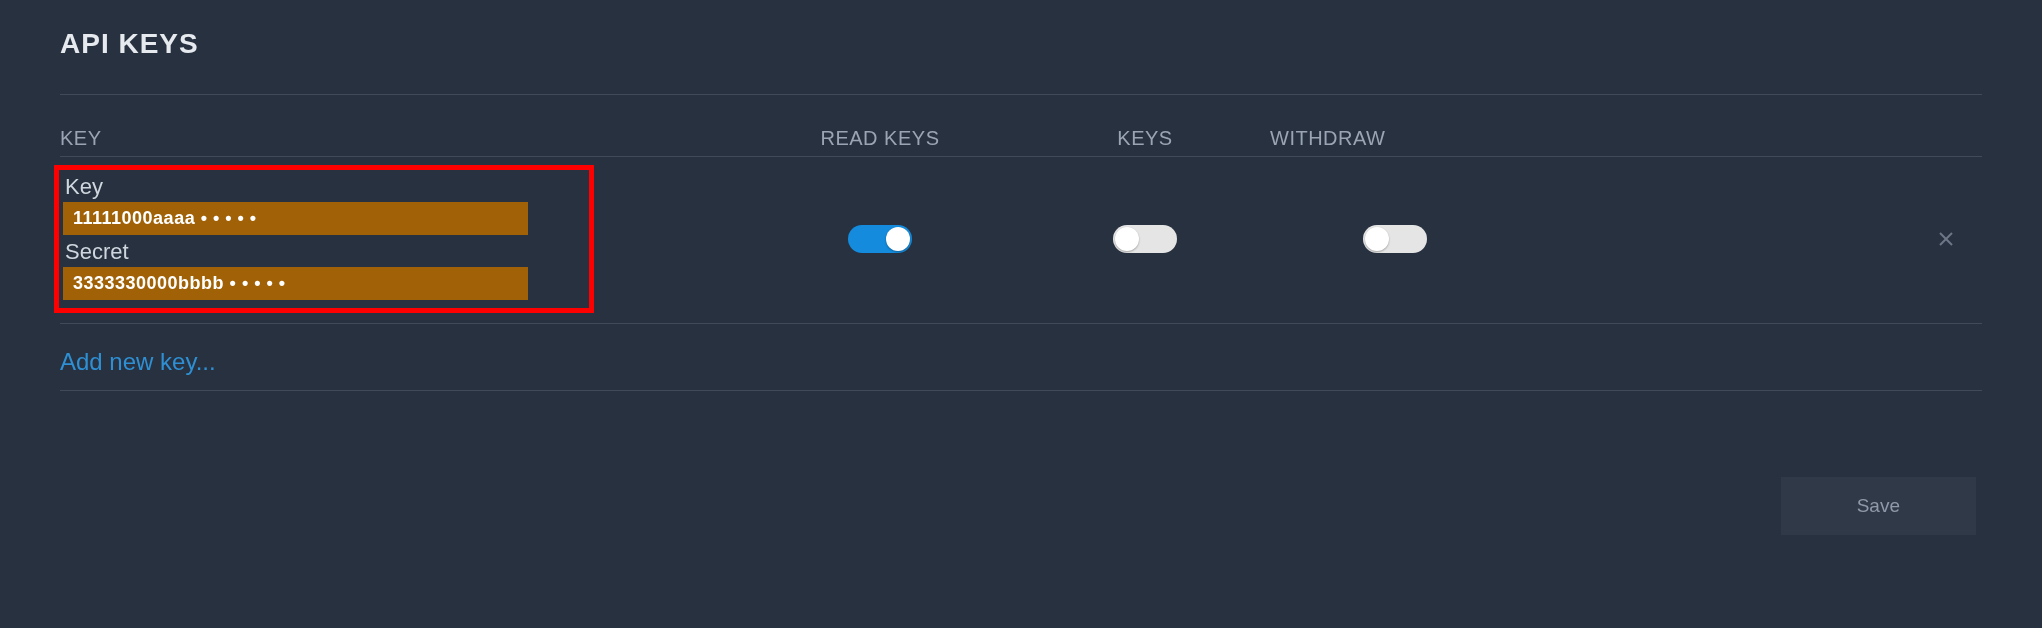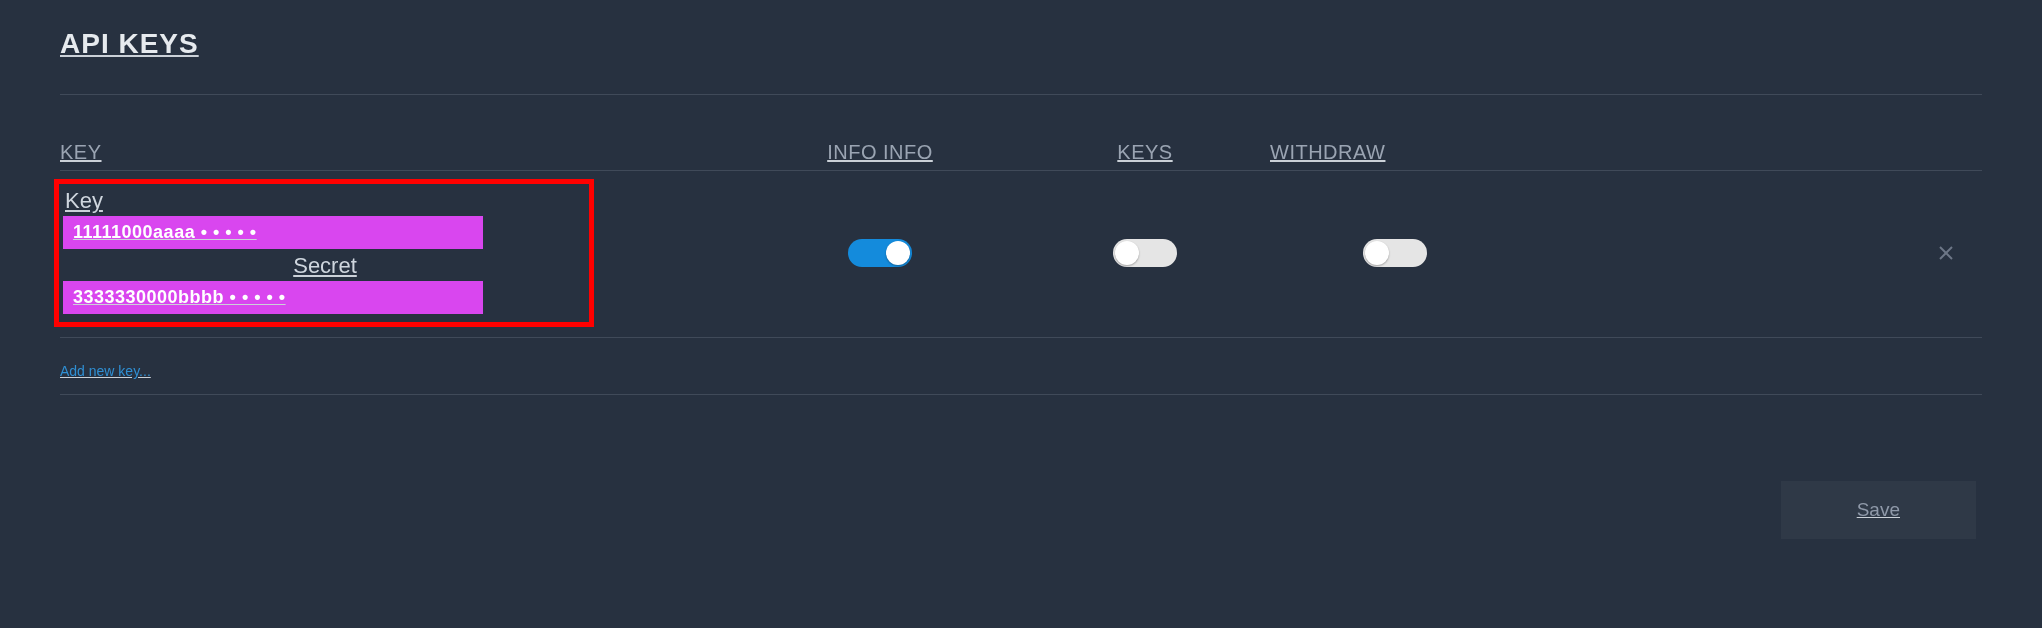--- a/index.html
+++ b/index.html
@@ -4,30 +4,30 @@
   <style>
     * { box-sizing: border-box; margin: 0; padding: 0; }
     body {
       background: #273140;
       color: #cbd1d8;
       font-family: "Segoe UI", "Helvetica Neue", Arial, sans-serif;
       width: 2042px;
       height: 628px;
       overflow: hidden;
     }
-    .wrap { padding: 28px 60px 0 60px; text-decoration: underline; }
+    .wrap { padding: 28px 60px 0 60px; }
     .title {
       color: #e6eaee;
       font-size: 28px;
       letter-spacing: 1px;
       font-weight: 700;
       padding-bottom: 34px;
       border-bottom: 1px solid #404a59;
     }
-    .table { margin-top: 46px; }
+    .table { margin-top: 32px; }
     .thead {
       display: flex;
       align-items: flex-end;
       color: #9aa4b2;
       font-size: 20px;
       letter-spacing: 0.5px;
       border-bottom: 1px solid #404a59;
       padding-bottom: 6px;
     }
     .col-key   { width: 680px; }
@@ -52,29 +52,29 @@
       width: 540px;
       margin-left: -6px;
     }
     .lbl {
       color: #cfd6de;
       font-size: 22px;
       margin: 0 0 2px 2px;
       font-weight: 400;
     }
     .valbox {
-      background: #d946ef;
+      background: #a16207;
       color: #ffffff;
       font-size: 18px;
       font-weight: 600;
       padding: 6px 10px;
-      width: 420px;
+      width: 465px;
       letter-spacing: 0.5px;
     }
-    .valbox + .lbl { margin-top: 4px; text-align: center; }
+    .valbox + .lbl { margin-top: 4px; }
 
     .toggle-cell { display: flex; justify-content: center; }
     .toggle {
       width: 64px; height: 28px;
       border-radius: 14px;
       position: relative;
       cursor: pointer;
     }
     .toggle.off { background: #e5e5e5; }
     .toggle.on  { background: #148bdc; }
@@ -97,21 +97,21 @@
       width: 24px; height: 24px;
       display: flex; align-items: center; justify-content: center;
     }
 
     .add-row {
       border-bottom: 1px solid #404a59;
       padding: 24px 0 14px 0;
     }
     .add-link {
       color: #2f8fd3;
-      font-size: 14px;
+      font-size: 24px;
       cursor: pointer;
     }
 
     .footer {
       display: flex;
       justify-content: flex-end;
       margin-top: 86px;
       padding-right: 6px;
     }
     .save-btn {
@@ -125,21 +125,21 @@
   </style>
 </head>
 <body>
 
 <div class="wrap">
   <h1 class="title">API KEYS</h1>
 
   <div class="table">
     <div class="thead">
       <div class="col-key">KEY</div>
-      <div class="col-read">INFO INFO</div>
+      <div class="col-read">READ KEYS</div>
       <div class="col-trade">KEYS</div>
       <div class="col-withdraw">WITHDRAW</div>
       <div class="col-del"></div>
     </div>
 
     <div class="row">
       <div class="key-block">
         <div class="highlight-box">
           <div class="lbl">Key</div>
           <div class="valbox">11111000aaaa • • • • •</div>

